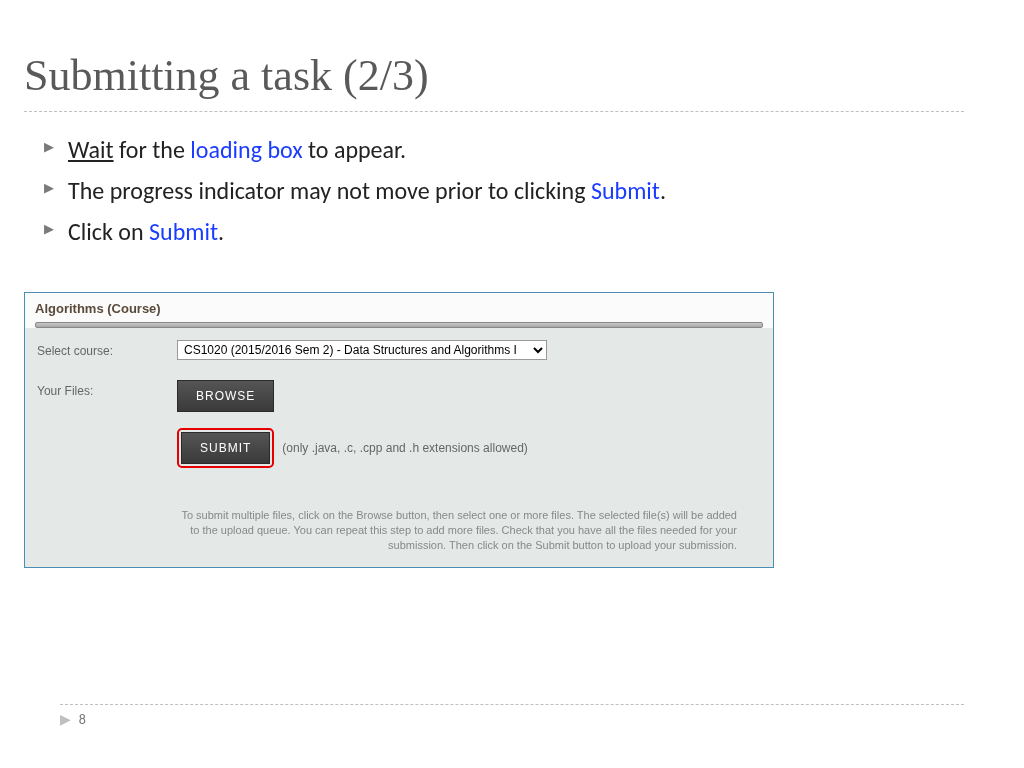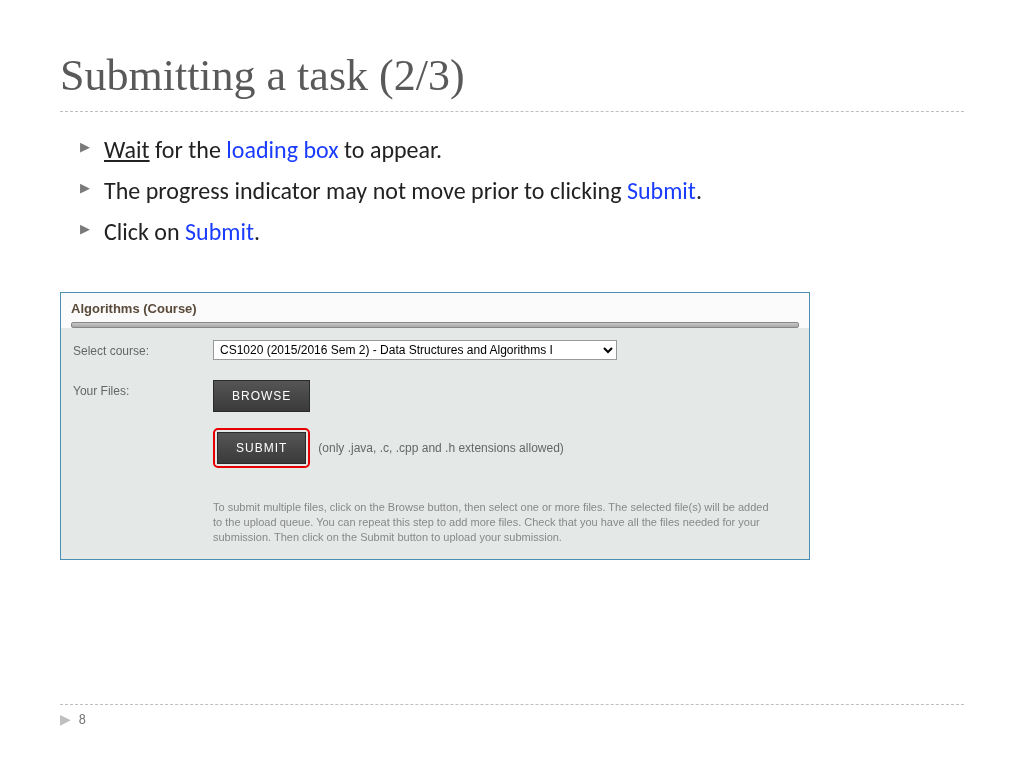--- a/index.html
+++ b/index.html
@@ -8,21 +8,21 @@
     padding: 0;
     width: 1024px;
     height: 768px;
     background: #fff;
     font-family: "Gill Sans", "Gill Sans MT", Calibri, sans-serif;
     color: #333;
     position: relative;
     overflow: hidden;
   }
   .slide {
-    padding: 50px 60px 30px 60px;
+    padding: 50px 60px 30px 24px;
     height: 100%;
     position: relative;
   }
   h1.title {
     font-family: Georgia, "Times New Roman", serif;
     font-weight: normal;
     font-size: 44px;
     color: #595959;
     margin: 0 0 8px 0;
     padding-bottom: 10px;
@@ -79,21 +79,21 @@
     display: grid;
     grid-template-columns: 120px 1fr;
     row-gap: 6px;
     column-gap: 10px;
     font-size: 12px;
     color: #555;
     gap: 20px;
   }
   .lbl { color:#666; font-size:12px; padding-top:4px; }
   select.course {
-    width: 404px;
+    width: 370px;
     font-size: 12px;
     padding: 1px 2px;
     background:#fff;
     border:1px solid #999;
   }
   .btn {
     display: inline-block;
     background: linear-gradient(#555,#3a3a3a);
     color: #fff;
     font-size: 12px;
@@ -139,22 +139,23 @@
     border-radius: 5px;
     padding: 2px;
     display:inline-block;
   }
   .hint { color:#666; font-size:12px; }
   .helptext {
     grid-column: 2 / 3;
     color: #888;
     font-size: 11px;
     line-height: 1.35;
-    margin-top: 12px;
+    margin-top: 20px;
     max-width: 560px;
+    text-align: right;
   }
   .footer {
     position: absolute;
     left: 60px;
     right: 60px;
     bottom: 40px;
     border-top: 1px dashed #bfbfbf;
     padding-top: 6px;
     font-size: 14px;
     color: #777;

